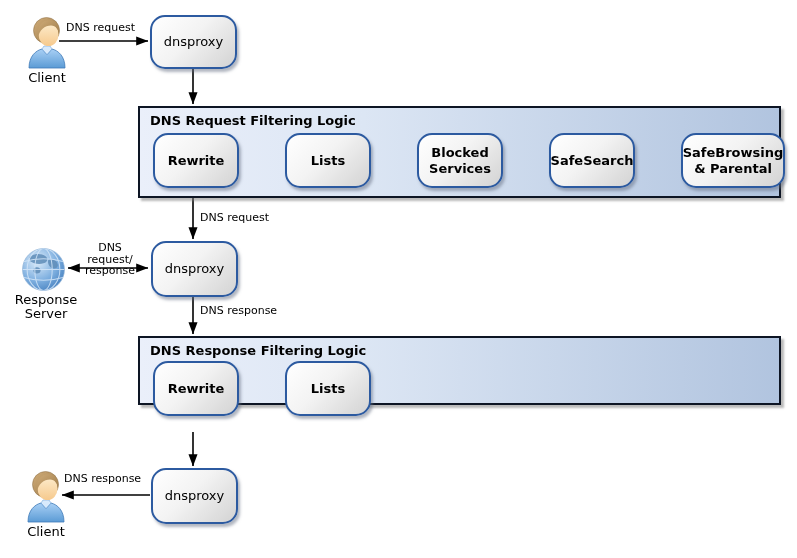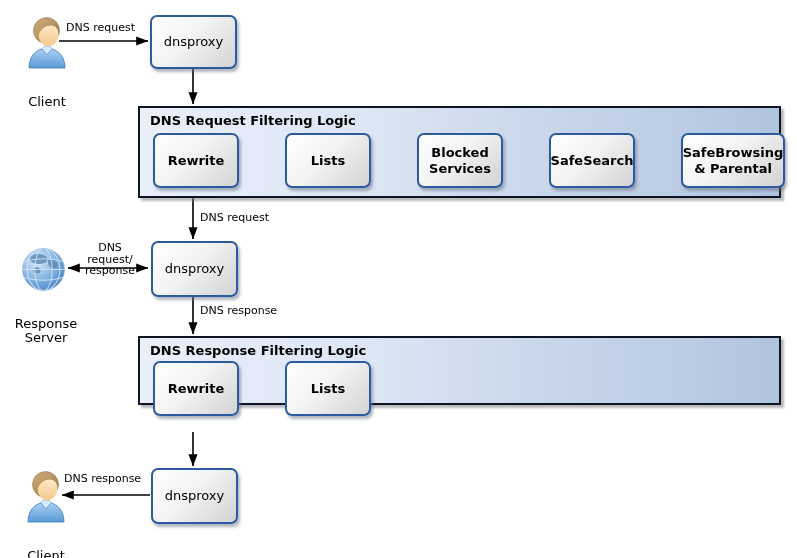--- a/index.html
+++ b/index.html
@@ -5,41 +5,41 @@
   html,body{margin:0;padding:0;background:#ffffff;}
   body{font-family:"DejaVu Sans","Liberation Sans",sans-serif;color:#000;}
   #canvas{position:relative;width:797px;height:558px;background:#fff;overflow:hidden;}
 
   
   #connectors{position:absolute;left:0;top:0;width:797px;height:558px;pointer-events:none;}
 
   
   .node{
     position:absolute;box-sizing:border-box;
-    border:2px solid #2c5aa0;border-radius:7px;
+    border:2px solid #2c5aa0;border-radius:15px;
     background:linear-gradient(135deg,#ffffff 0%,#f3f3f3 45%,#d3d3d3 100%);
     box-shadow:2px 3px 3px rgba(100,110,130,0.5);
     display:flex;align-items:center;justify-content:center;
     font-size:13px;text-align:center;line-height:1.18;
   }
   .node .lbl{white-space:pre-line;}
 
   
   .container{
     position:absolute;box-sizing:border-box;
     border:2px solid #0d1524;
     background:linear-gradient(90deg,#eaeffa 0%,#dce6f4 35%,#b1c4df 100%);
     box-shadow:3px 3px 2px rgba(130,130,130,0.55);
     font-weight:bold;
   }
   .container .title{position:absolute;left:10px;top:5px;font-size:13px;white-space:nowrap;}
 
   .edge-label{position:absolute;font-size:11px;white-space:pre-line;line-height:1.05;}
   .center{text-align:center;margin-top:28px;}
-  .actor-label{position:absolute;font-size:13px;text-align:center;white-space:pre-line;line-height:1.1;margin-top:24px;}
+  .actor-label{position:absolute;font-size:13px;text-align:center;white-space:pre-line;line-height:1.1;}
   .icon{position:absolute;}
 </style>
 </head>
 <body>
 
 <div id="canvas">
 
   <svg id="connectors" width="797" height="558" viewBox="0 0 797 558">
     <defs>
       <marker id="ah" viewBox="0 0 13 10" refX="12.3" refY="5" markerWidth="13" markerHeight="10" orient="auto-start-reverse" markerUnits="userSpaceOnUse">

